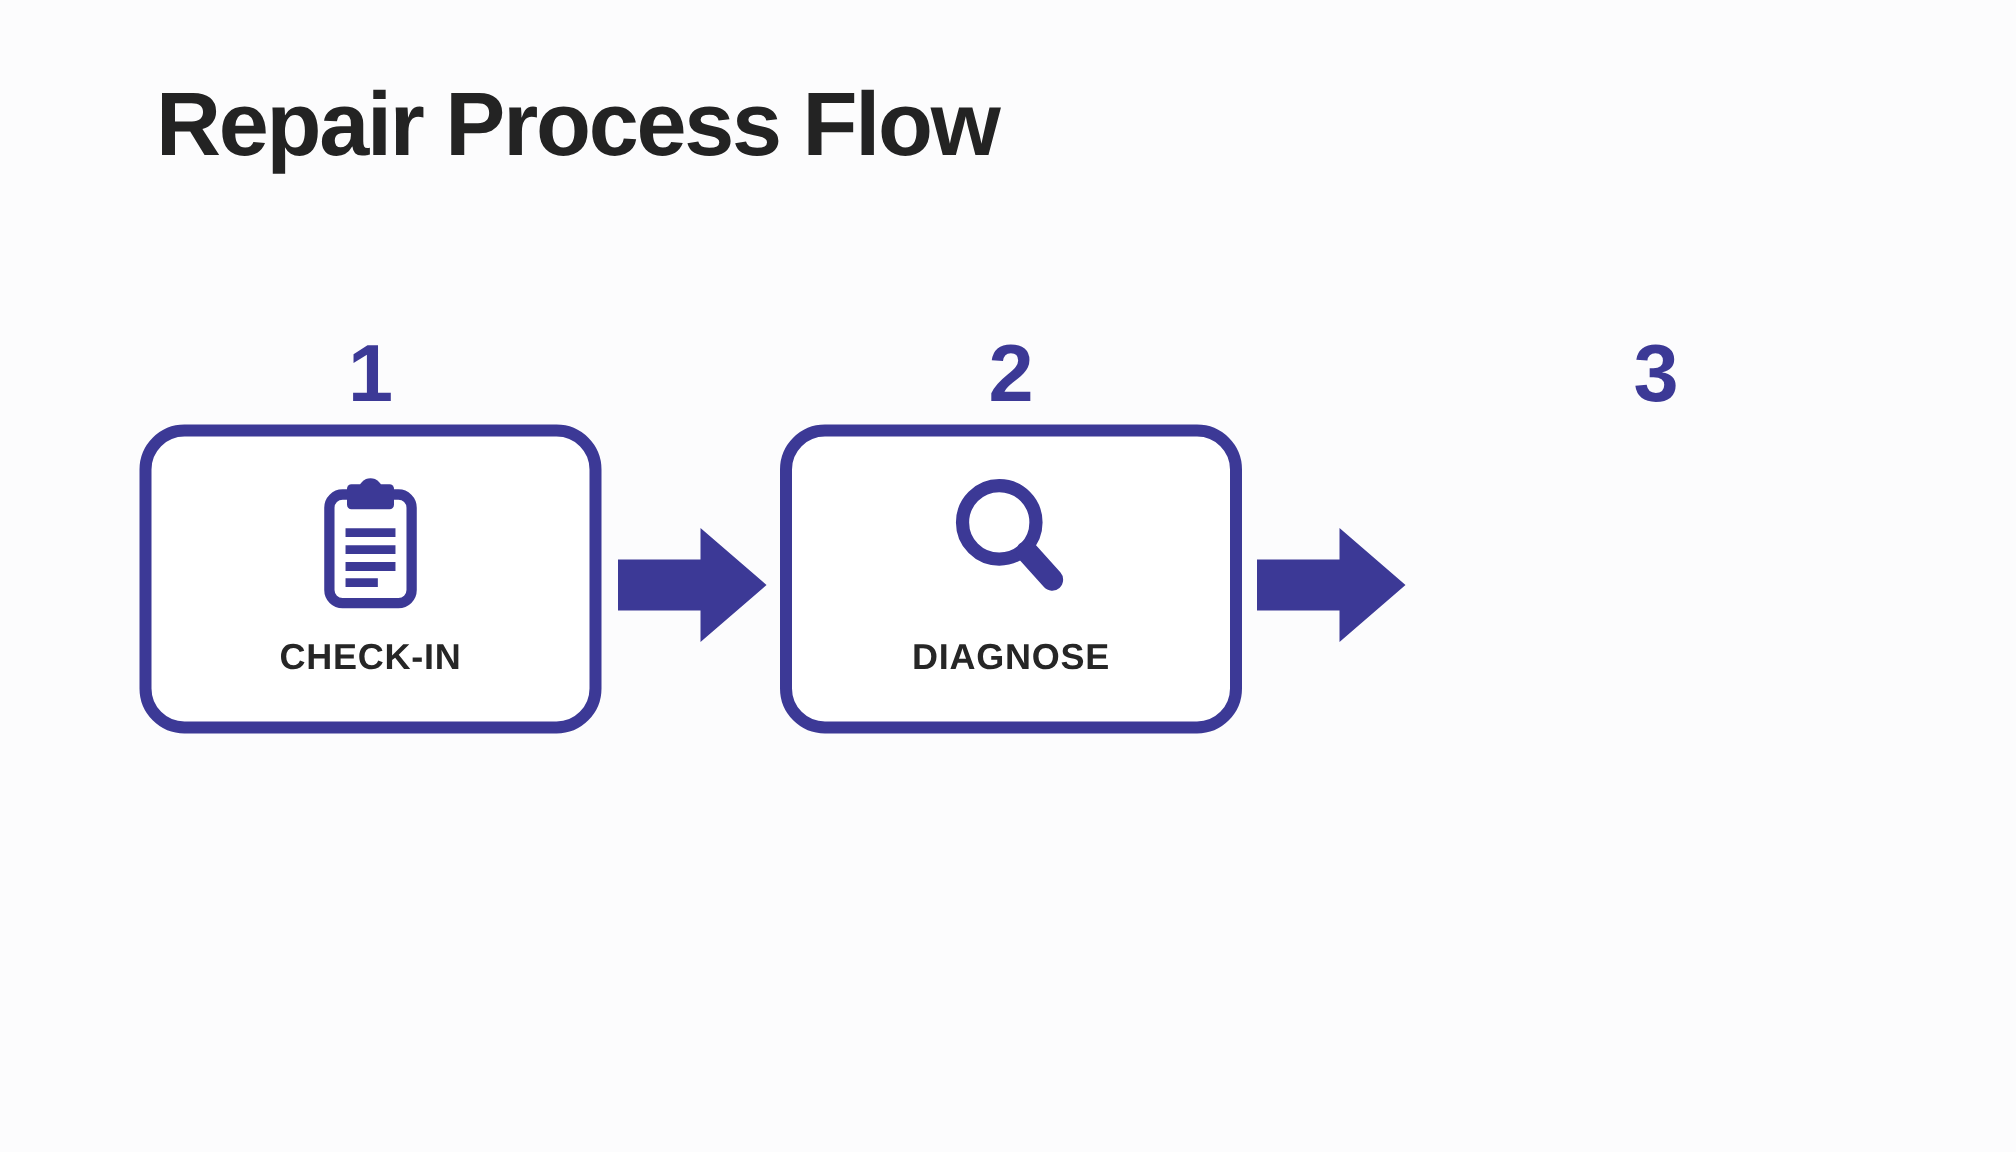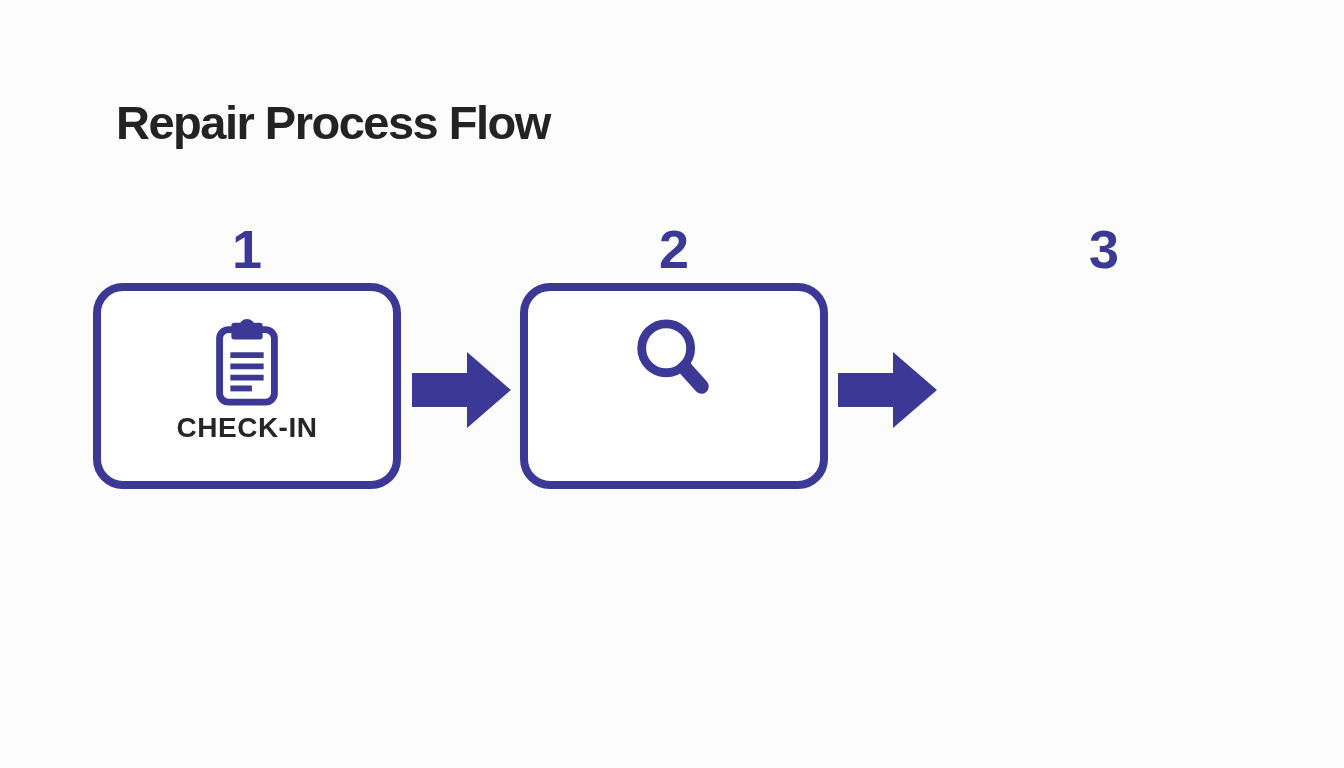--- a/index.html
+++ b/index.html
@@ -14,27 +14,26 @@
     background: var(--bg);
     font-family: "Liberation Sans", "DejaVu Sans", sans-serif;
     position: relative;
   }
   .canvas {
     position: absolute;
     inset: 0;
   }
   .title {
     position: absolute;
-    left: 116px;
+    left: 104px;
     top: 48px;
-    font-size: 47px;
+    font-size: 60px;
     font-weight: bold;
     letter-spacing: -1.5px;
     color: var(--heading);
-    margin-top: 47px;
   }
   .step {
     position: absolute;
     top: 220px;
     width: 308px;
     display: flex;
     flex-direction: column;
     align-items: center;
   }
   .step-1 { left: 93px; }
@@ -61,22 +60,22 @@
   }
   .step-icon {
     color: var(--accent);
     width: 96px;
     height: 96px;
     display: flex;
     align-items: center;
     justify-content: center;
   }
   .step-label {
-    margin-top: 3px;
-    font-size: 28px;
+    margin-top: 16px;
+    font-size: 24px;
     font-weight: bold;
     letter-spacing: 0.5px;
     color: var(--label);
   }
   .arrow {
     position: absolute;
     top: 351px;
     width: 100px;
     height: 78px;
     color: var(--accent);
@@ -117,20 +116,21 @@
 
   <div class="step step-2">
     <div class="step-number">2</div>
     <div class="step-box">
       <span class="step-icon">
         <svg viewBox="0 0 96 96" width="94" height="94" aria-hidden="true">
           <circle cx="40" cy="35" r="25" fill="none" stroke="currentColor" stroke-width="9"></circle>
           <line x1="59" y1="55" x2="76" y2="74" stroke="currentColor" stroke-width="15" stroke-linecap="round"></line>
         </svg>
       </span>
+      <div class="step-label">DIAGNOSE</div>
     </div>
   </div>
 
   <svg class="arrow arrow-2" viewBox="0 0 100 78" aria-hidden="true">
     <polygon points="0,22 55,22 55,1 99,39 55,77 55,56 0,56" fill="currentColor"></polygon>
   </svg>
 
   <div class="step step-3">
     <div class="step-number">3</div>
   </div>

